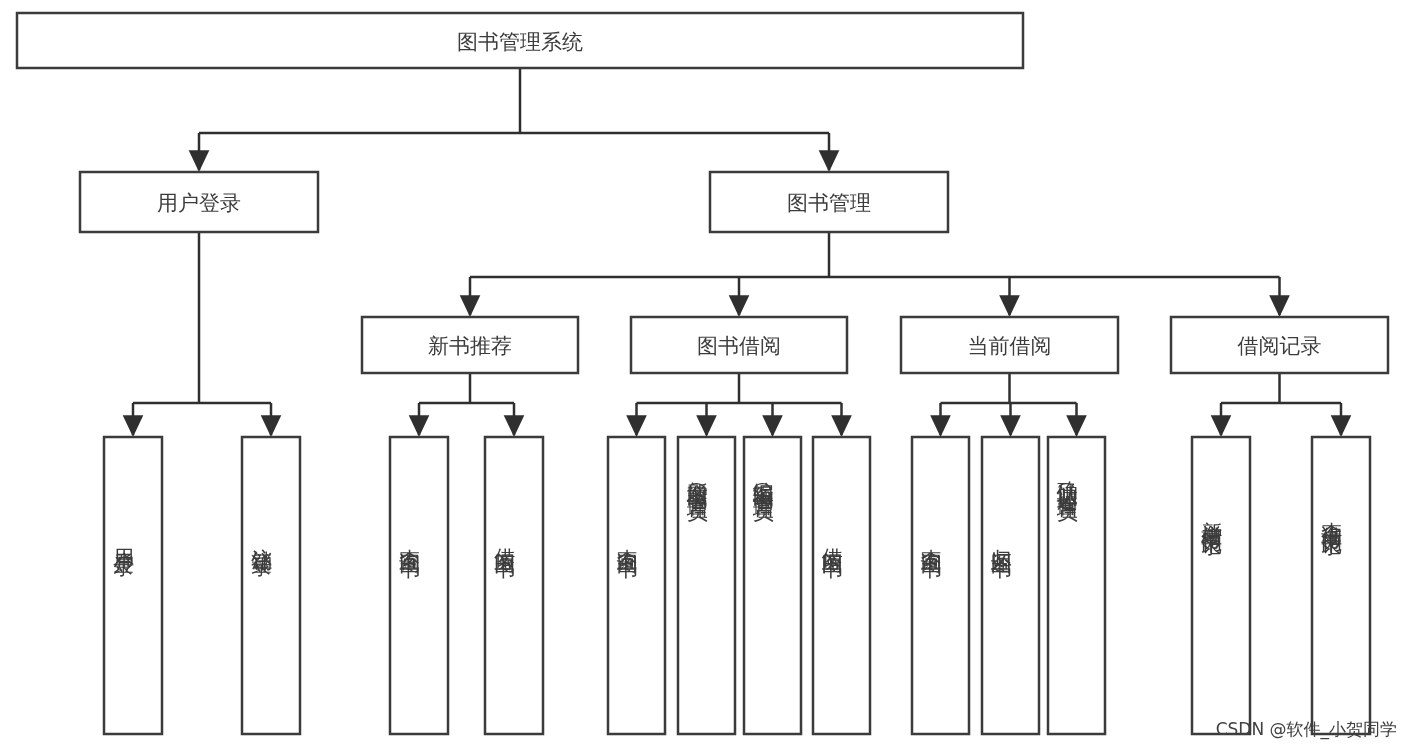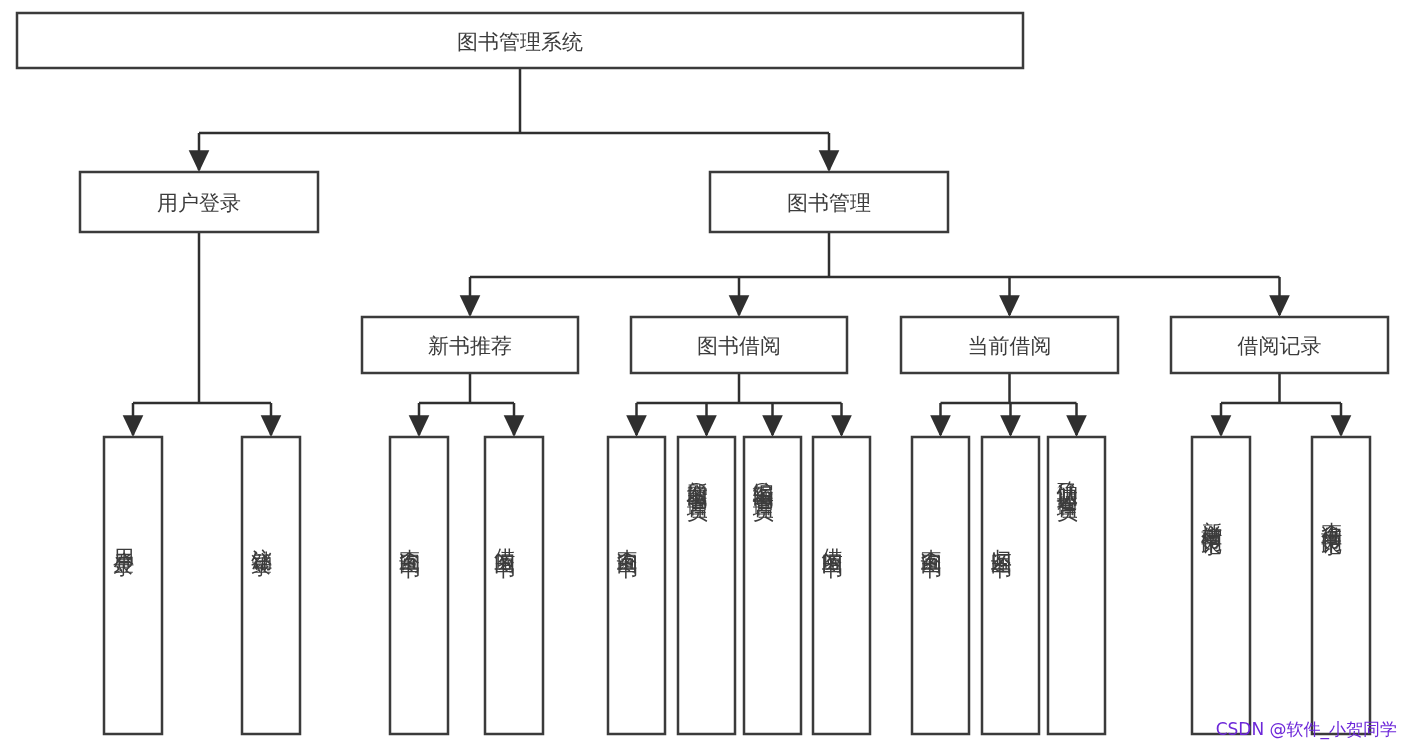--- a/index.html
+++ b/index.html
@@ -47,21 +47,21 @@
     stroke-width: 2.5;
     fill: none;
   }
   .arrowhead {
     fill: #2f2f2f;
   }
   .watermark {
     position: absolute;
     right: 8px;
     bottom: 6px;
-    color: #6d28d9;
+    color: #404040;
     font-size: 17px;
     font-family: "DejaVu Sans", "Liberation Sans", sans-serif;
     white-space: nowrap;
     user-select: none;
   }
 </style>
 </head>
 <body>
 
 <svg id="diagram-root" viewBox="0 0 1405 747">

